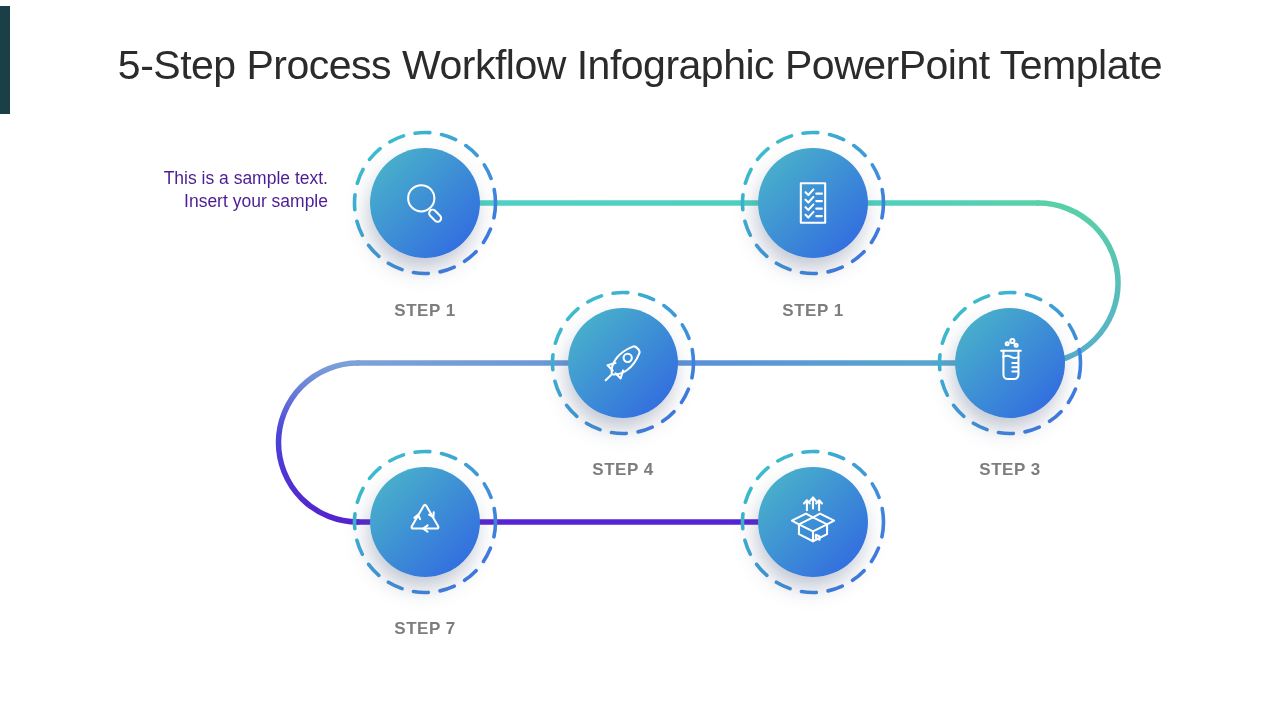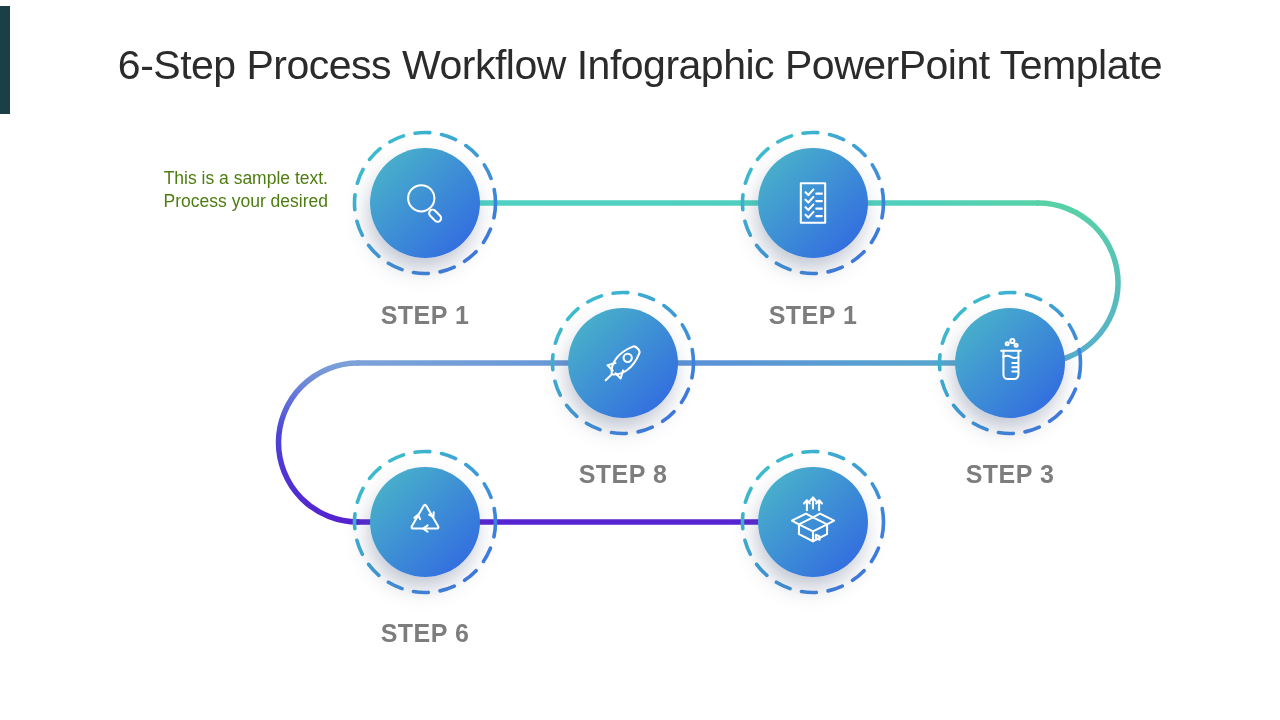--- a/index.html
+++ b/index.html
@@ -2,52 +2,52 @@
 <html><head>
 <meta charset="utf-8">
 <style>
   html,body{margin:0;padding:0;background:#fff;}
   body{width:1280px;height:720px;overflow:hidden;font-family:"Liberation Sans",sans-serif;}
   .slide{position:relative;width:1280px;height:720px;background:#ffffff;}
   .accent-bar{position:absolute;left:0;top:6px;width:10px;height:108px;background:#1B3F46;}
   .title{position:absolute;left:0;top:42px;width:1280px;margin:0;text-align:center;
          font-size:41px;font-weight:400;color:#2B2B2B;letter-spacing:-0.5px;}
   .sample{position:absolute;top:167px;right:952px;width:320px;text-align:right;
-          font-size:17.5px;line-height:23px;color:#4d7c0f;}
+          font-size:17.5px;line-height:23px;color:#4c1d95;}
   .connector{position:absolute;left:0;top:0;}
   .node{position:absolute;width:152px;height:152px;}
   .ring{position:absolute;left:0;top:0;}
   .bubble{position:absolute;left:21px;top:21px;width:110px;height:110px;border-radius:50%;
           background:linear-gradient(135deg,#4CBAC7 0%,#2F63E3 100%);
           box-shadow:-3px 12px 22px -2px rgba(80,95,130,0.38);
           display:flex;align-items:center;justify-content:center;}
   .icon{width:60px;height:60px;}
   .icon *{stroke:#ffffff;fill:none;stroke-width:2.2;stroke-linecap:round;stroke-linejoin:round;}
-  .step-label{position:absolute;width:180px;text-align:center;font-size:25px;font-weight:700;
+  .step-label{position:absolute;width:180px;text-align:center;font-size:17px;font-weight:700;
               color:#7D7D7D;letter-spacing:0.5px;}
   
   .n1{left:349px;top:127px;} .n2{left:737px;top:127px;}
   .n3{left:934px;top:287px;} .n4{left:547px;top:287px;}
   .n5{left:349px;top:446px;} .n6{left:737px;top:446px;}
   .l1{left:335px;top:301px;} .l2{left:723px;top:301px;}
   .l3{left:920px;top:460px;} .l4{left:533px;top:460px;}
   .l5{left:335px;top:619px;} .l6{left:723px;top:619px;}
 </style>
 </head>
 <body>
 
 <div class="slide">
 
   <div class="accent-bar"></div>
 
-  <h1 class="title">6-Step Process Workflow Infographic PowerPoint Template</h1>
+  <h1 class="title">5-Step Process Workflow Infographic PowerPoint Template</h1>
 
   <div class="sample">
     <div>This is a sample text.</div>
-    <div>Process your desired</div>
+    <div>Insert your sample</div>
   </div>
 
   <svg class="connector" width="1280" height="720">
     <defs>
       <linearGradient id="ringGrad" x1="0" y1="0" x2="1" y2="1">
         <stop offset="0" stop-color="#3CC9C9"></stop>
           <stop offset="1" stop-color="#3F6CE4"></stop>
       </linearGradient>
       <linearGradient id="gA" gradientUnits="userSpaceOnUse" x1="425" y1="0" x2="1038" y2="0">
         <stop offset="0" stop-color="#4ED0C3"></stop>
@@ -173,16 +173,16 @@
           <path d="M28.9 9.5 L32 5.8 35.1 9.5"></path>
         <path d="M38.5 19.5 V9.5"></path>
           <path d="M35.4 12.3 L38.5 8.8 41.6 12.3"></path>
       </svg>
     </div>
   </div>
 
   <div class="step-label l1">STEP 1</div>
   <div class="step-label l2">STEP 1</div>
   <div class="step-label l3">STEP 3</div>
-  <div class="step-label l4">STEP 8</div>
-  <div class="step-label l5">STEP 6</div>
+  <div class="step-label l4">STEP 4</div>
+  <div class="step-label l5">STEP 7</div>
 
 </div>
 
 </body></html>

